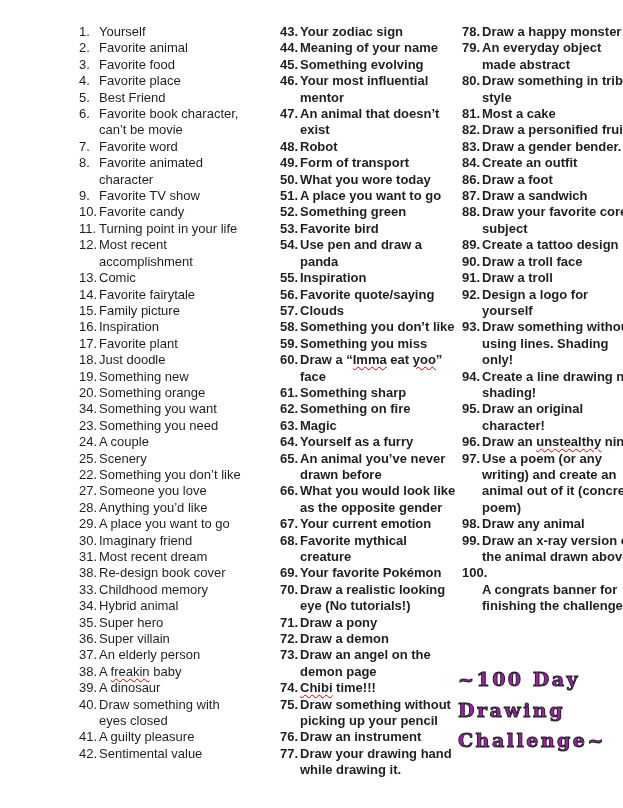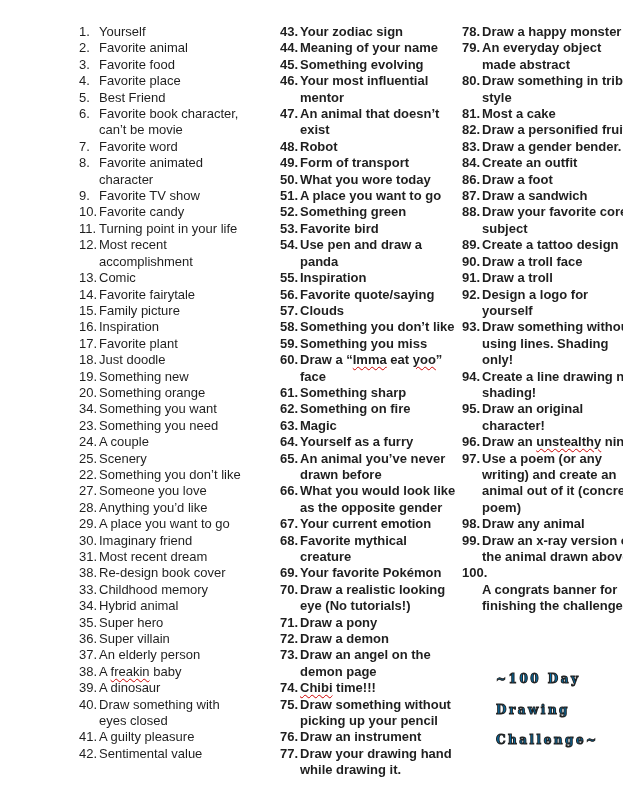--- a/index.html
+++ b/index.html
@@ -48,26 +48,25 @@
     text-decoration-thickness: 1px;
     text-underline-offset: 2px;
   }
   .footer-title {
     position: absolute;
     left: 458px;
     top: 664px;
   }
   .ft-line {
     font-family: "DejaVu Serif", serif;
-    font-size: 12px;
+    font-size: 19px;
     line-height: 30.5px;
     letter-spacing: 2.5px;
     font-weight: 700;
-    color: #0369a1;
-    margin-left: 38px;
+    color: #a21caf;
     -webkit-text-stroke: 1px #222222;
   }
 </style>
 </head>
 <body>
 
 <div class="page">
   <div class="col col-1">
       <div class="item"><span class="num">1.</span><span class="txt">Yourself</span></div>
       <div class="item"><span class="num">2.</span><span class="txt">Favorite animal</span></div>

